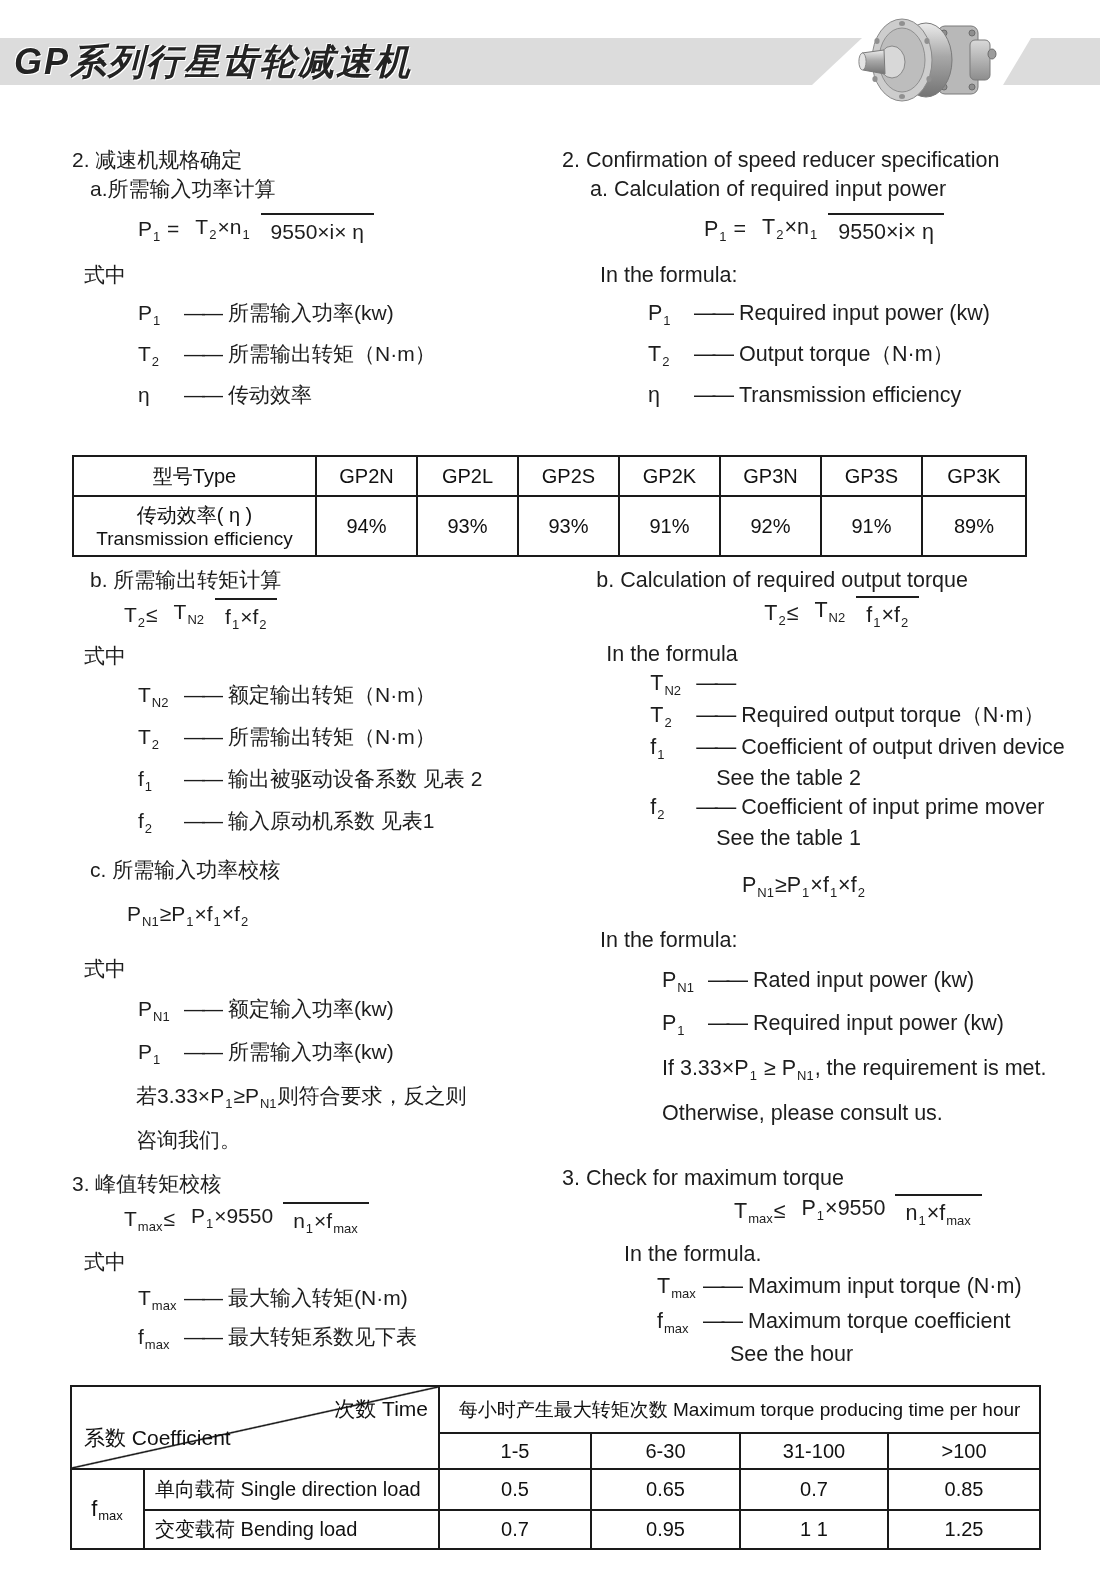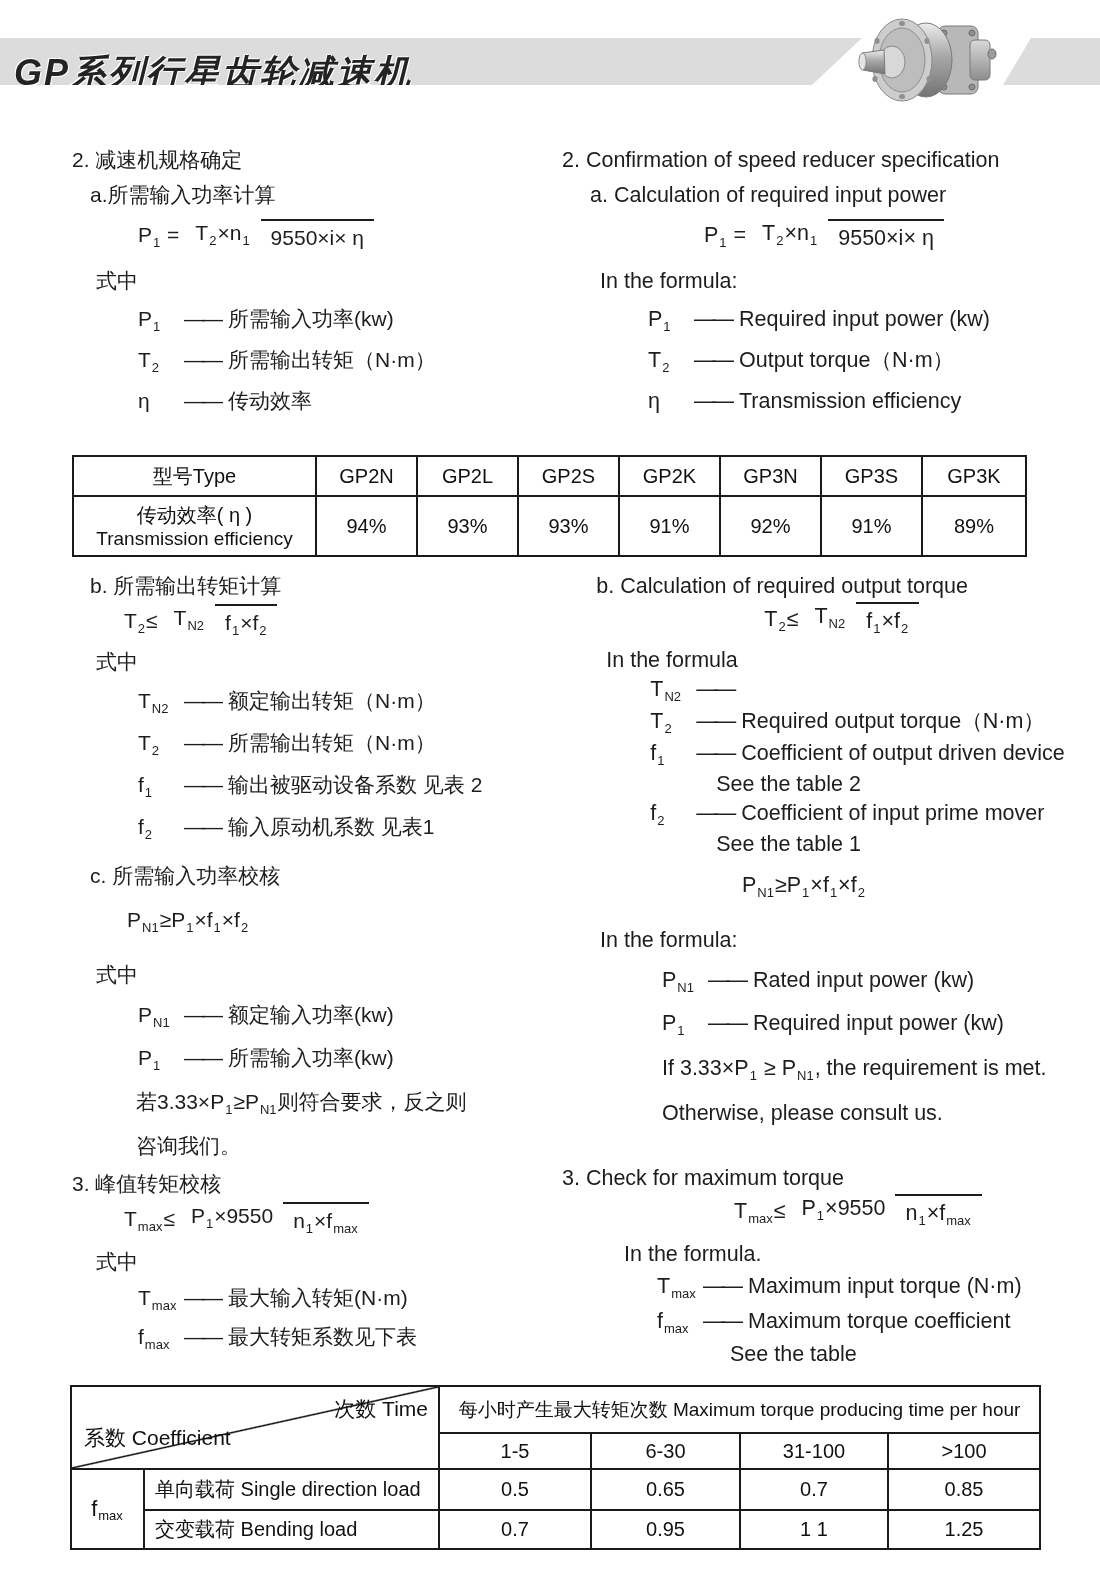--- a/index.html
+++ b/index.html
@@ -2,38 +2,38 @@
 <html><head>
 <meta charset="utf-8">
 <style>
   html,body{margin:0;padding:0;background:#ffffff;}
   .page{position:relative;width:1100px;height:1583px;background:#ffffff;overflow:hidden;
         font-family:"Liberation Sans","DejaVu Sans",sans-serif;color:#1d1d1d;}
 
   
   .band{position:absolute;left:0;top:38px;width:862px;height:47px;background:#dcdcdc;
         clip-path:polygon(0 0,100% 0,calc(100% - 50px) 100%,0 100%);}
-  .page-title{margin:0;padding:12px 0 0 14px;font-size:36px;font-weight:bold;font-style:italic;
+  .page-title{margin:0;padding:1px 0 0 14px;font-size:36px;font-weight:bold;font-style:italic;
         letter-spacing:2px;color:#232323;line-height:45px;white-space:nowrap;
         text-shadow:1px 1px 0 #ffffff,-1px -1px 0 #ffffff;}
   .band-right{position:absolute;left:1003px;top:38px;width:97px;height:47px;background:#dcdcdc;
         clip-path:polygon(28px 0,100% 0,100% 100%,0 100%);}
   .gear-img{position:absolute;left:846px;top:10px;}
 
   
   .twocol{position:absolute;left:0;width:1100px;display:flex;align-items:flex-start;}
   #sec2{top:140px;} #secB{top:565px;gap:12px;} #secC{top:855px;} #sec3{top:1158px;}
   .col{box-sizing:border-box;font-size:21px;line-height:28px;}
   .col.zh{width:490px;margin-left:72px;}
   .col.en{width:538px;font-size:21.5px;}
 
   .f-h1{margin-top:6px;white-space:nowrap;}
-  .f-h2{margin-top:7px;margin-left:18px;white-space:nowrap;}
+  .f-h2{margin-top:1px;margin-left:18px;white-space:nowrap;}
   .en .f-h2{margin-left:28px;}
-  .f-t{margin-top:14px;margin-left:24px;}
+  .f-t{margin-top:14px;margin-left:12px;}
   .en .f-t{margin-left:38px;}
   .f-frac{display:flex;align-items:center;margin:10px 0 0 66px;white-space:nowrap;}
   .fracbox{display:inline-flex;flex-direction:row;text-align:center;margin-left:6px;}
   .fracbox .num{padding:0 10px 3px;}
   .fracbox .den{border-top:2px solid #1d1d1d;padding:3px 10px 0;}
   .f-line{margin-top:16px;margin-left:55px;white-space:nowrap;}
   .f-note{margin-top:13px;margin-left:64px;white-space:nowrap;}
   .f-def{display:flex;align-items:baseline;margin:10px 0 0 66px;white-space:nowrap;}
   .f-cont{margin-top:2px;margin-left:150px;white-space:nowrap;}
   .sym{display:inline-block;min-width:46px;white-space:nowrap;}
@@ -365,21 +365,21 @@
         <div class="f-def">
           <span class="sym"><span>T</span><span class="sub">max</span></span>
           <span class="dash">——</span>
           <span class="desc"><span>Maximum input torque (N·m)</span></span>
         </div>
         <div class="f-def">
           <span class="sym"><span>f</span><span class="sub">max</span></span>
           <span class="dash">——</span>
           <span class="desc"><span>Maximum torque coefficient</span></span>
         </div>
-        <div class="f-cont"><span>See the table</span></div>
+        <div class="f-cont"><span>See the hour</span></div>
       </div>
   </div>
 
   <table class="ftable">
     <colgroup>
       <col style="width:73px">
         <col style="width:295px">
         <col style="width:152px">
       <col style="width:149px">
         <col style="width:148px">

